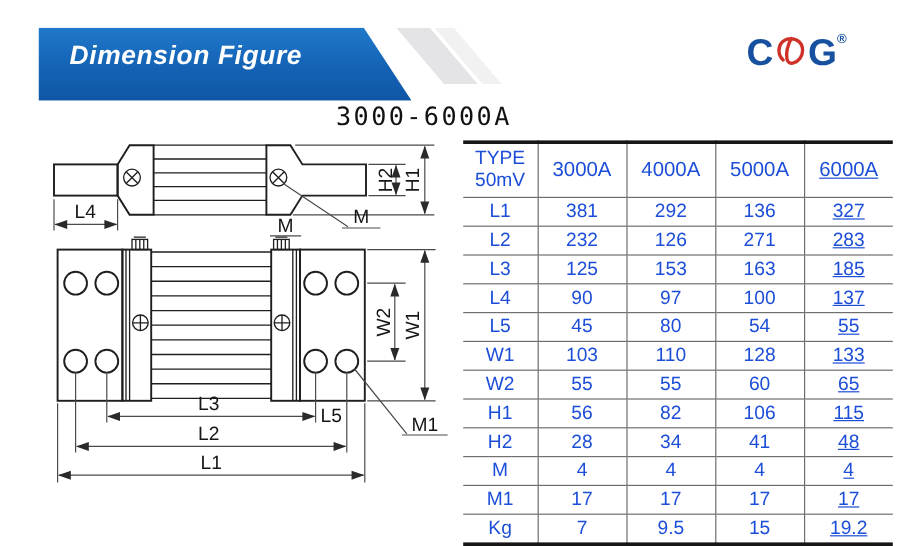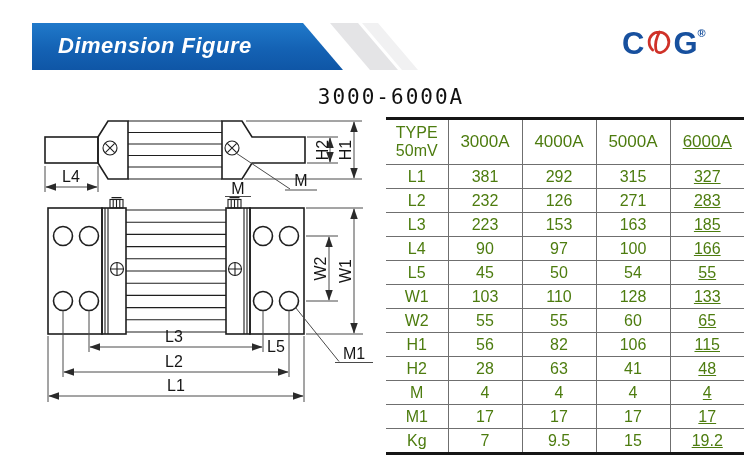--- a/index.html
+++ b/index.html
@@ -1,50 +1,50 @@
 <!DOCTYPE html>
 <html><head>
 <meta charset="utf-8">
 <style>
   html,body{margin:0;padding:0;background:#fff;}
   .page{position:relative;width:750px;height:455px;background:#ffffff;overflow:hidden;
         font-family:"Liberation Sans",sans-serif;}
 
   
-  .banner{position:absolute;left:32px;top:23px;width:311px;height:47px;
+  .banner{position:absolute;left:32px;top:23px;width:311px;height:61px;
           background:linear-gradient(180deg,#2079ca 0%,#1462b4 55%,#0f56a6 100%);
           clip-path:polygon(0 0,calc(100% - 40px) 0,100% 100%,0 100%);}
   .banner-label{color:#fff;font-weight:bold;font-style:italic;font-size:22px;
           letter-spacing:.5px;line-height:46px;padding-left:26px;white-space:nowrap;}
   .echo1{position:absolute;left:330px;top:23px;width:70px;height:47px;background:#e4e4e6;
          clip-path:polygon(0 0,28px 0,68px 100%,40px 100%);}
   .echo2{position:absolute;left:362px;top:23px;width:70px;height:47px;background:#f1f1f2;
          clip-path:polygon(0 0,16px 0,56px 100%,40px 100%);}
 
   
   .logo{position:absolute;left:622px;top:26px;display:flex;align-items:center;
         font-weight:bold;color:#17509e;font-size:31px;line-height:32px;}
   .logo .swirl{margin:2px 1px 0 1px;}
   .logo sup{font-size:11px;line-height:10px;align-self:flex-start;margin-top:2px;}
 
   
-  .fig-title{position:absolute;left:280px;top:85px;width:222px;text-align:center;
+  .fig-title{position:absolute;left:280px;top:85px;width:222px;text-align:left;
         font-family:"DejaVu Sans Mono",monospace;font-size:21px;letter-spacing:2px;color:#111;}
 
   
   .drawing{position:absolute;left:18px;top:105px;}
   .part{fill:none;stroke:#1f1f1f;stroke-width:1.6;}
   .partthin{fill:none;stroke:#1f1f1f;stroke-width:1.1;}
   .dim{fill:none;stroke:#4a4a4a;stroke-width:1;}
   .lbl{font-family:"Liberation Sans",sans-serif;font-size:16px;fill:#161616;}
 
   
   .tablebox{position:absolute;left:386px;top:117px;}
   table.spec{border-collapse:collapse;table-layout:fixed;width:358px;
-        font-family:"Liberation Sans",sans-serif;font-size:16px;color:#4d7c0f;
+        font-family:"Liberation Sans",sans-serif;font-size:16px;color:#1d4ed8;
         border-top:3px solid #161616;border-bottom:3px solid #161616;}
   table.spec th,table.spec td{font-weight:normal;text-align:center;vertical-align:middle;
         padding:0;height:23px;border-bottom:1px solid #6f6f6f;border-right:1px solid #6f6f6f;}
   table.spec th:last-child,table.spec td:last-child{border-right:none;text-decoration:underline;}
   table.spec tbody tr:last-child td{border-bottom:none;}
   table.spec thead th{height:44px;line-height:1.15;font-size:16px;}
   table.spec thead th.col-h{font-size:17px;}
 </style>
 </head>
 <body>
@@ -180,48 +180,48 @@
             <th class="col-h">4000A</th>
             <th class="col-h">5000A</th>
             <th class="col-h">6000A</th>
           </tr>
       </thead>
       <tbody>
           <tr>
             <td>L1</td>
             <td>381</td>
             <td>292</td>
-            <td>315</td>
+            <td>136</td>
             <td>327</td>
           </tr>
           <tr>
             <td>L2</td>
             <td>232</td>
             <td>126</td>
             <td>271</td>
             <td>283</td>
           </tr>
           <tr>
             <td>L3</td>
-            <td>223</td>
+            <td>125</td>
             <td>153</td>
             <td>163</td>
             <td>185</td>
           </tr>
           <tr>
             <td>L4</td>
             <td>90</td>
             <td>97</td>
             <td>100</td>
-            <td>166</td>
+            <td>137</td>
           </tr>
           <tr>
             <td>L5</td>
             <td>45</td>
-            <td>50</td>
+            <td>80</td>
             <td>54</td>
             <td>55</td>
           </tr>
           <tr>
             <td>W1</td>
             <td>103</td>
             <td>110</td>
             <td>128</td>
             <td>133</td>
           </tr>
@@ -235,21 +235,21 @@
           <tr>
             <td>H1</td>
             <td>56</td>
             <td>82</td>
             <td>106</td>
             <td>115</td>
           </tr>
           <tr>
             <td>H2</td>
             <td>28</td>
-            <td>63</td>
+            <td>34</td>
             <td>41</td>
             <td>48</td>
           </tr>
           <tr>
             <td>M</td>
             <td>4</td>
             <td>4</td>
             <td>4</td>
             <td>4</td>
           </tr>

